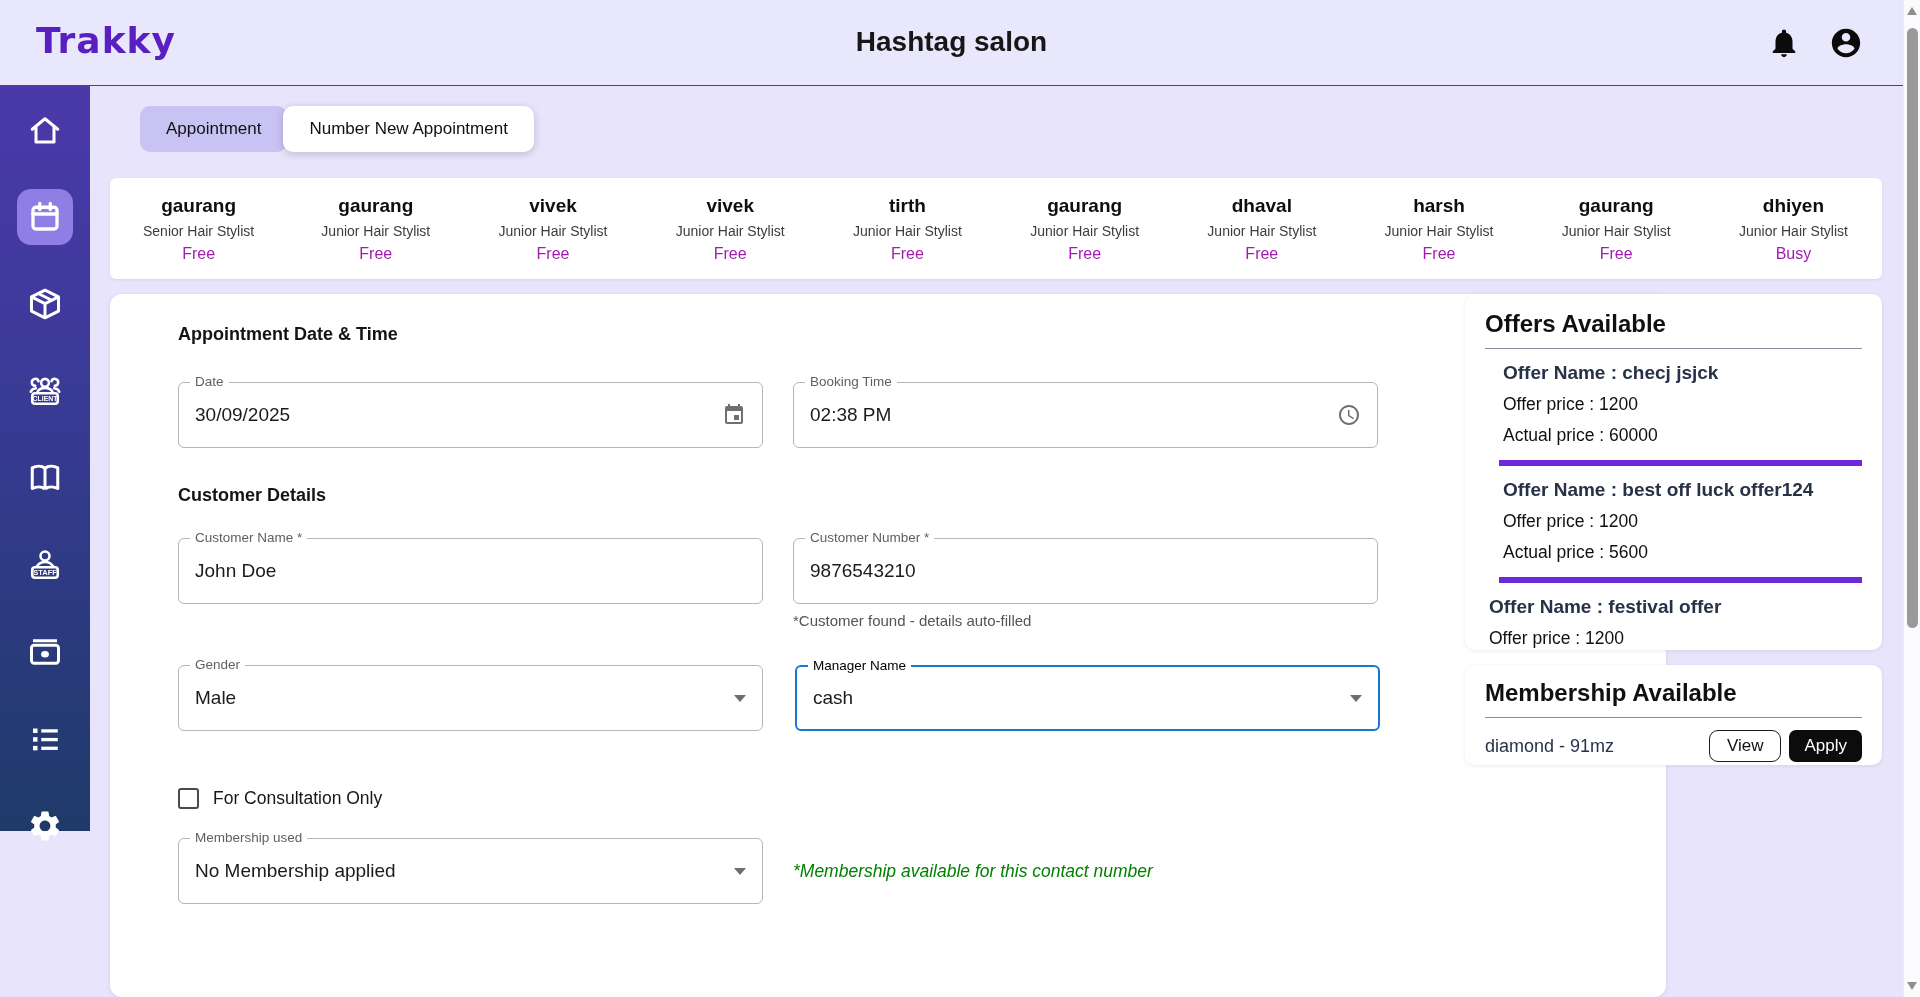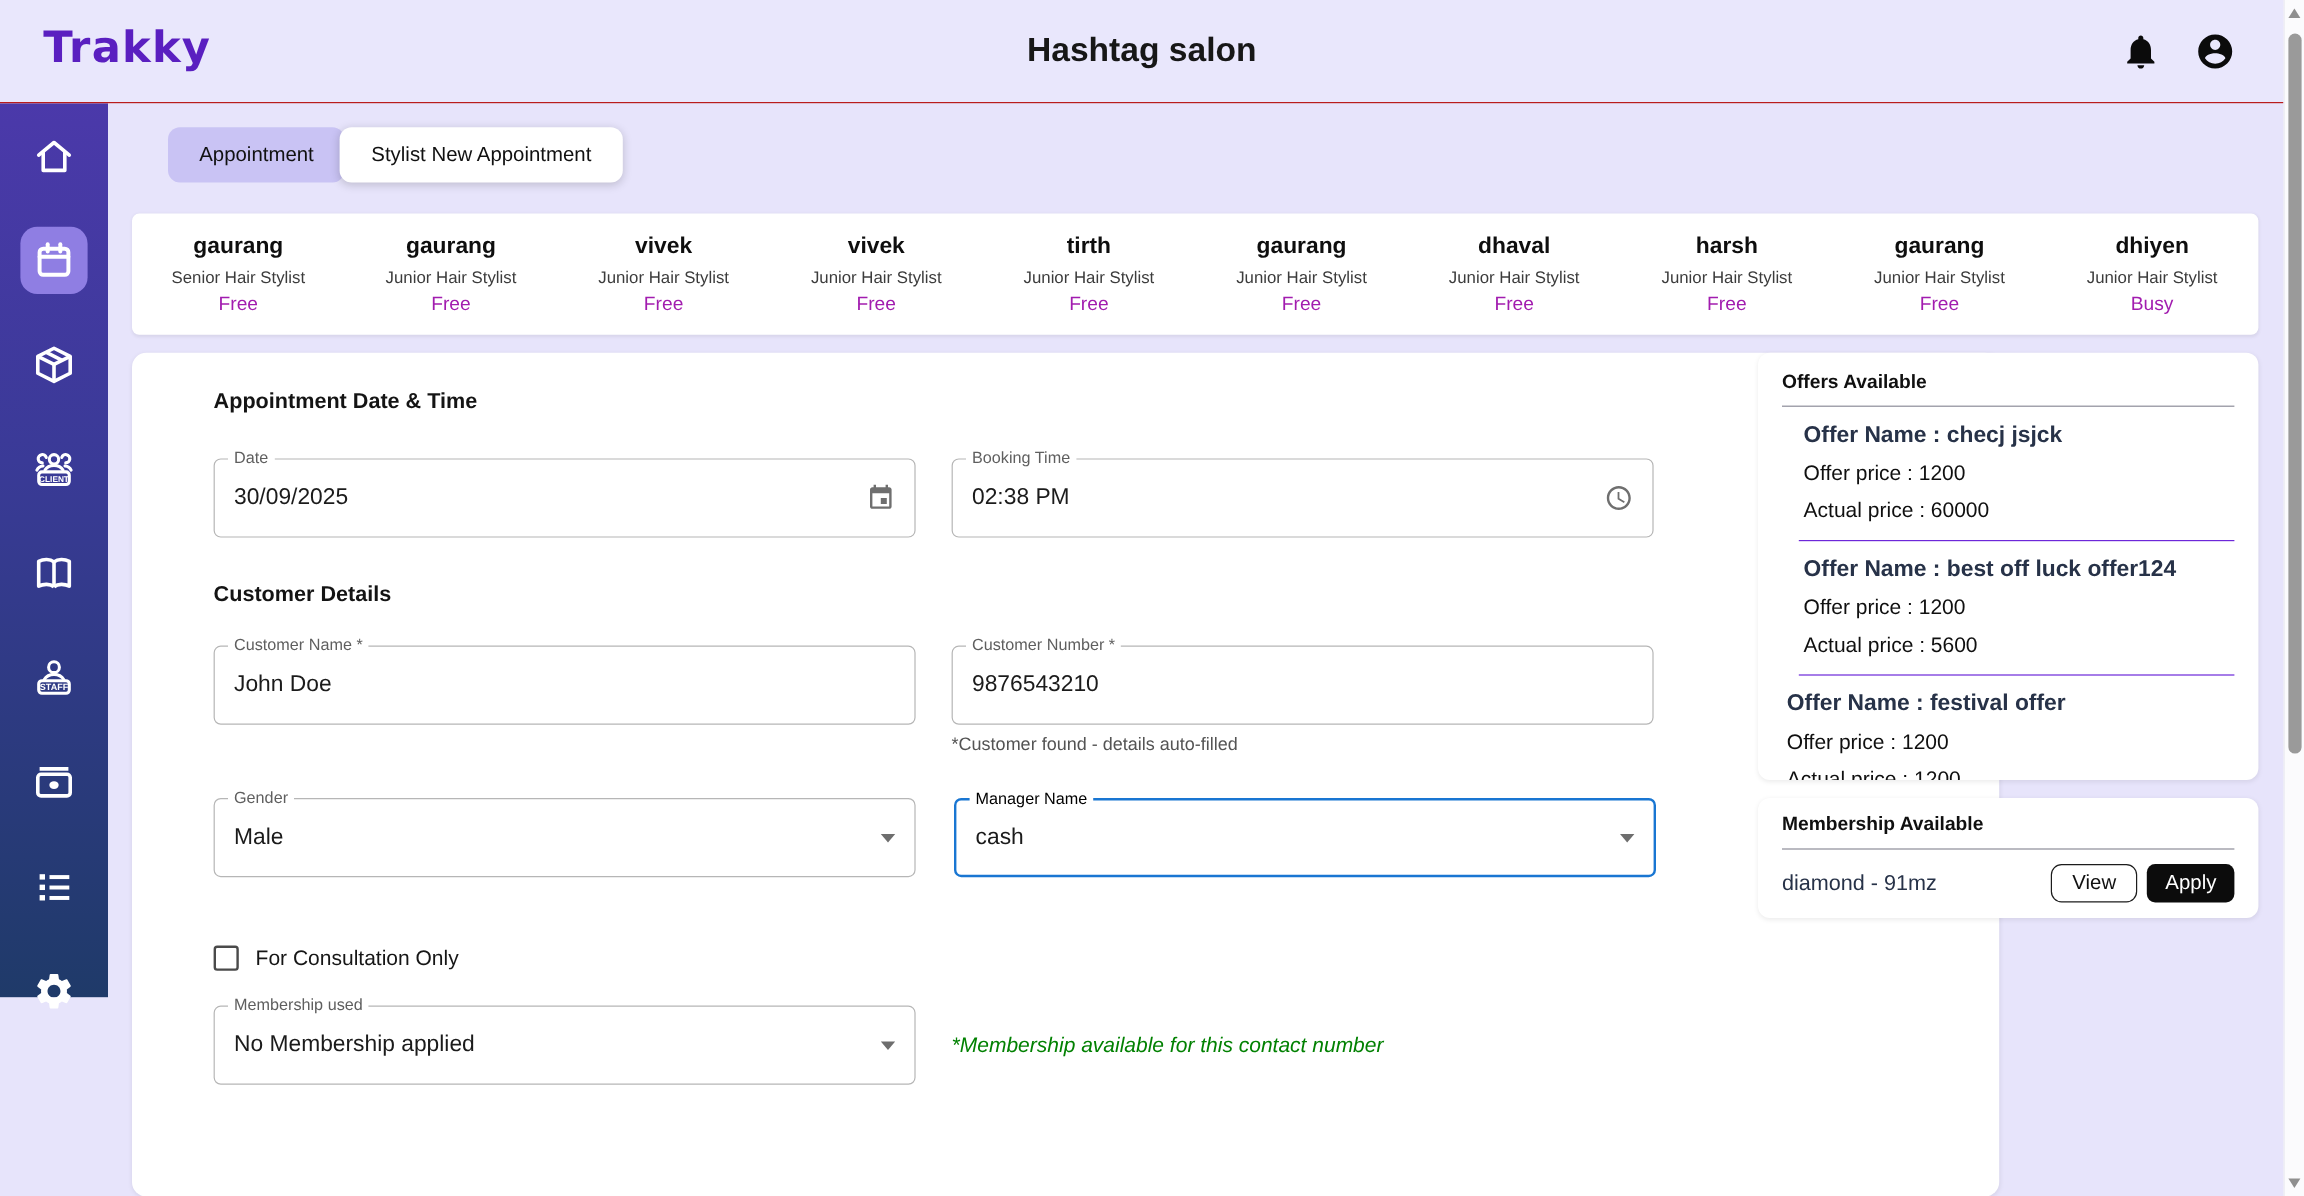--- a/index.html
+++ b/index.html
@@ -52,23 +52,23 @@
   .helper-text { position:absolute; left:0; top:74px; font-size:15px; color:#545454; white-space:nowrap; }
 
   .checkbox-row { display:flex; align-items:center; gap:14px; margin-top:57px; cursor:pointer; }
   .checkbox { width:21px; height:21px; border:2.5px solid #4a4a4a; border-radius:3px; background:#fff; }
   .checkbox-label { font-size:17.5px; color:#161616; }
 
   .green-note { font-size:17.5px; font-style:italic; color:#028102; align-self:center; }
 
   
   .offers-card { position:absolute; left:1375px; top:208px; width:417px; height:356px; background:#fff; border-radius:10px; box-shadow:0 1px 4px rgba(0,0,0,.08); padding:16px 20px; overflow:hidden; }
-  .panel-title { font-size:16px; font-weight:bold; color:#101010; padding-bottom:10px; border-bottom:1px solid #8d8d99; }
+  .panel-title { font-size:24px; font-weight:bold; color:#101010; padding-bottom:10px; border-bottom:1px solid #8d8d99; }
   .offer-item { padding:13px 4px 14px 4px; }
-  .offer-item.divided { border-bottom:1px solid #6d28d9; margin-left:14px; }
+  .offer-item.divided { border-bottom:6px solid #6d28d9; margin-left:14px; }
   .offer-name { font-size:19px; font-weight:bold; color:#273248; }
   .offer-line { font-size:17.5px; color:#101010; margin-top:10px; }
 
   .membership-card { position:absolute; left:1375px; top:579px; width:417px; height:100px; background:#fff; border-radius:10px; box-shadow:0 1px 4px rgba(0,0,0,.08); padding:14px 20px; }
   .member-row { display:flex; align-items:center; margin-top:12px; }
   .member-name { font-size:18px; color:#273248; flex:1; }
   .btn-view { background:#fff; border:1.5px solid #1c1c1c; border-radius:9px; padding:5px 17px; font-size:17px; color:#111; cursor:pointer; font-family:inherit; }
   .btn-apply { background:#0c0c0c; border:none; border-radius:7px; padding:6px 15px; font-size:17px; color:#fff; cursor:pointer; margin-left:8px; font-family:inherit; }
 
   
@@ -164,21 +164,21 @@
     <svg viewBox="0 0 24 24">
       <path fill="#fff" d="M19.14,12.94c0.04-0.3,0.06-0.61,0.06-0.94c0-0.32-0.02-0.64-0.07-0.94l2.03-1.58c0.18-0.14,0.23-0.41,0.12-0.61 l-1.92-3.32c-0.12-0.22-0.37-0.29-0.59-0.22l-2.39,0.96c-0.5-0.38-1.03-0.7-1.62-0.94L14.4,2.81c-0.04-0.24-0.24-0.41-0.48-0.41 h-3.84c-0.24,0-0.43,0.17-0.47,0.41L9.25,5.35C8.66,5.59,8.12,5.92,7.63,6.29L5.24,5.33c-0.22-0.08-0.47,0-0.59,0.22L2.74,8.87 C2.62,9.08,2.66,9.34,2.86,9.48l2.03,1.58C4.84,11.36,4.8,11.69,4.8,12s0.02,0.64,0.07,0.94l-2.03,1.58 c-0.18,0.14-0.23,0.41-0.12,0.61l1.92,3.32c0.12,0.22,0.37,0.29,0.59,0.22l2.39-0.96c0.5,0.38,1.03,0.7,1.62,0.94l0.36,2.54 c0.05,0.24,0.24,0.41,0.48,0.41h3.84c0.24,0,0.44-0.17,0.47-0.41l0.36-2.54c0.59-0.24,1.13-0.56,1.62-0.94l2.39,0.96 c0.22,0.08,0.47,0,0.59-0.22l1.92-3.32c0.12-0.22,0.07-0.47-0.12-0.61L19.14,12.94z M12,15.6c-1.98,0-3.6-1.62-3.6-3.6 s1.62-3.6,3.6-3.6s3.6,1.62,3.6,3.6S13.98,15.6,12,15.6z"></path>
     </svg>
   </div>
 </div>
 
 <div class="main">
 
   <div class="tabs">
     <div class="tab inactive">Appointment</div>
-    <div class="tab active">Stylist New Appointment</div>
+    <div class="tab active">Number New Appointment</div>
   </div>
 
   <div class="stylist-card">
     <div class="stylist">
       <div class="s-name">gaurang</div>
       <div class="s-role">Senior Hair Stylist</div>
       <div class="s-status">Free</div>
     </div>
     <div class="stylist">
       <div class="s-name">gaurang</div>

